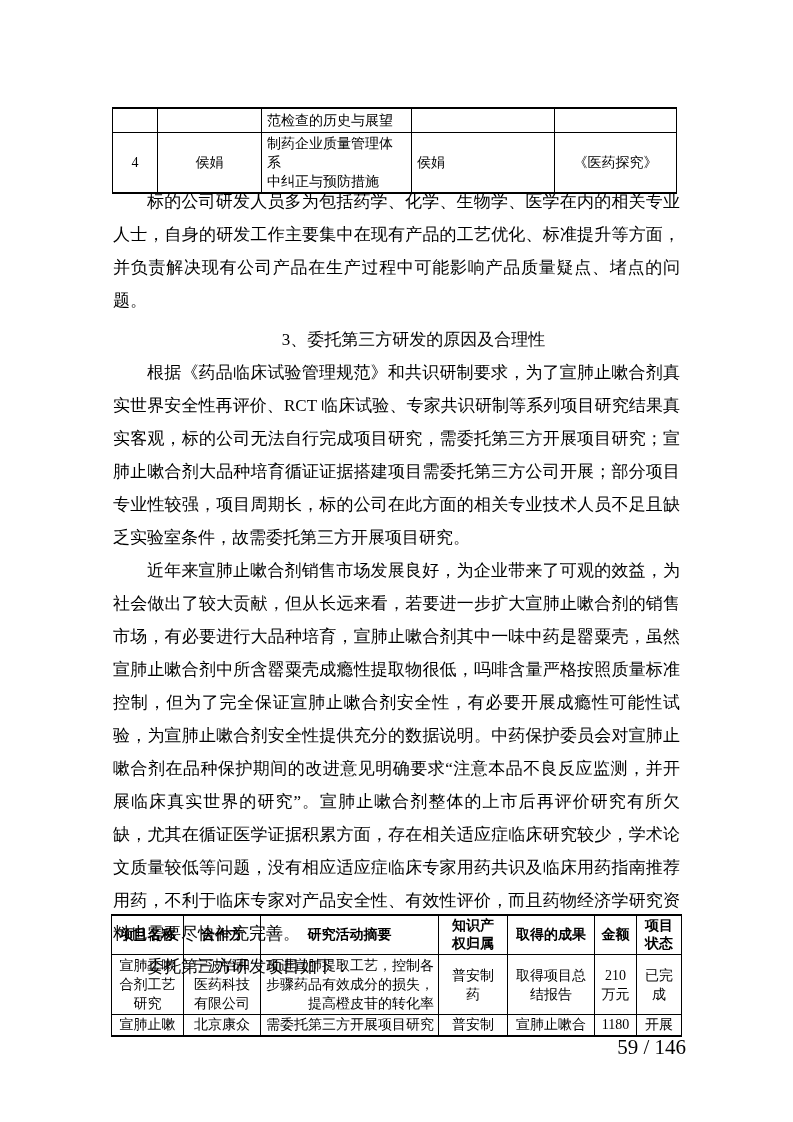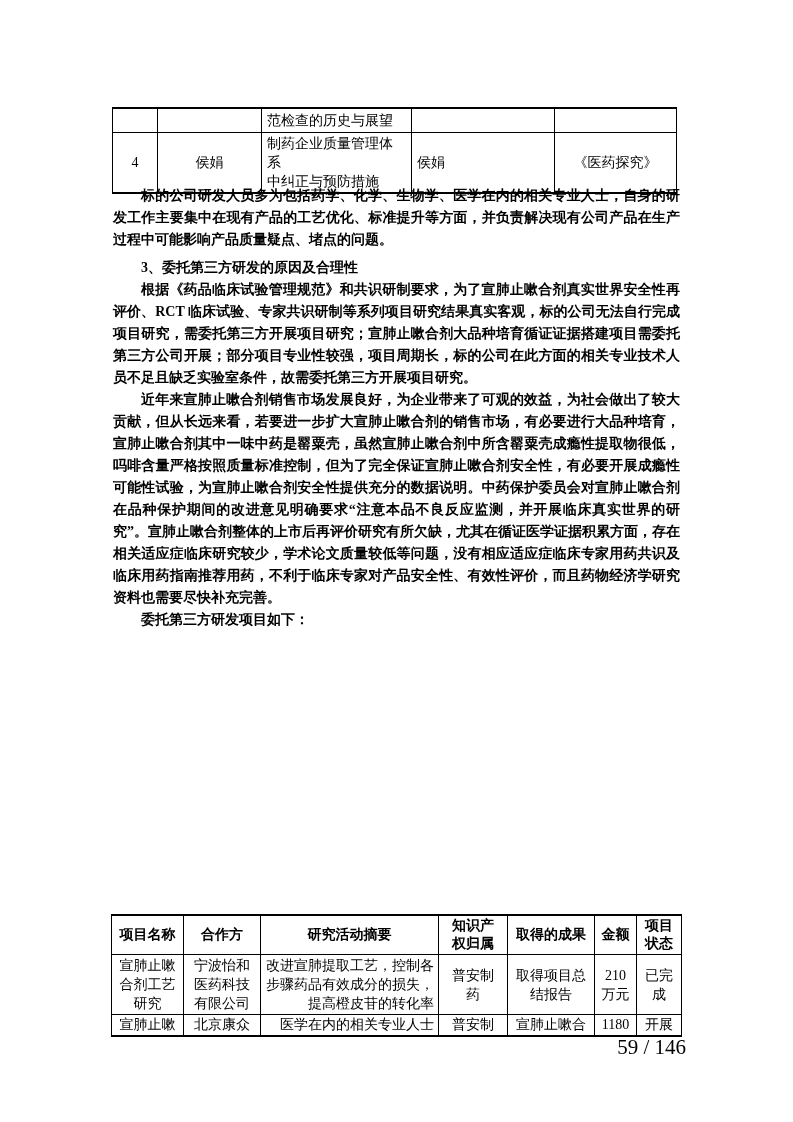--- a/index.html
+++ b/index.html
@@ -28,31 +28,31 @@
     white-space:pre-line;
     overflow:hidden;
   }
   .t-top td:nth-child(3), .t-top td:nth-child(4){text-align:left;}
   .t-top tr.rowA{height:24px;}
   .t-top tr.rowB{height:42px;}
 
   
   .body-text{
     position:absolute;left:113px;top:174px;width:567px;
-    font-size:14px;line-height:22px;font-weight:bold;
+    font-size:17px;line-height:33px;
   }
   .para{
     margin:0;
     text-indent:2em;
     text-align:justify;
   }
   .heading{
     margin:6px 0 0 0;
     text-indent:2em;
-    text-align:left;
+    text-align:center;
   }
   .intro{margin:0;text-indent:2em;text-align:left;}
 
   
   .t-proj{
     position:absolute;left:111px;top:903px;
     width:570px;table-layout:fixed;
     font-size:14px;line-height:19px;
     border-top:2px solid #000;border-bottom:2px solid #000;
     border-left:1px solid #000;border-right:1px solid #000;border-radius:12px;
@@ -155,21 +155,21 @@
         <td>取得项目总
 结报告</td>
         <td>210
 万元</td>
         <td>已完
 成</td>
       </tr>
       <tr class="prow2">
         <td>宣肺止嗽</td>
         <td>北京康众</td>
-        <td>医学在内的相关专业人士</td>
+        <td>需委托第三方开展项目研究</td>
         <td>普安制</td>
         <td>宣肺止嗽合</td>
         <td>1180</td>
         <td>开展</td>
       </tr>
     </tbody>
   </table>
 
   <div class="page-number">59 / 146</div>
 

